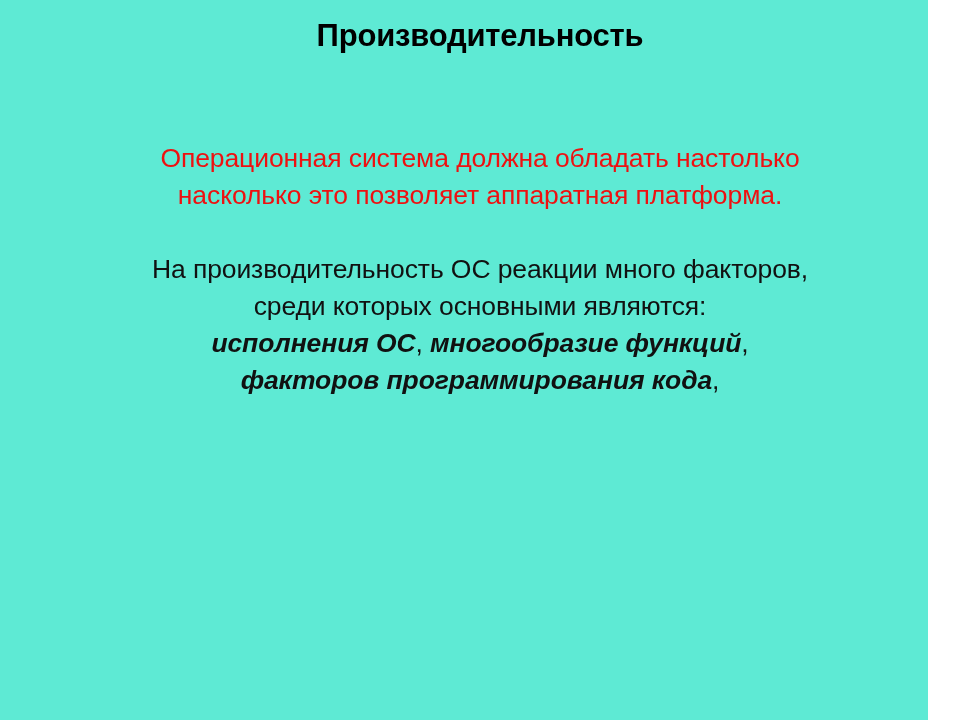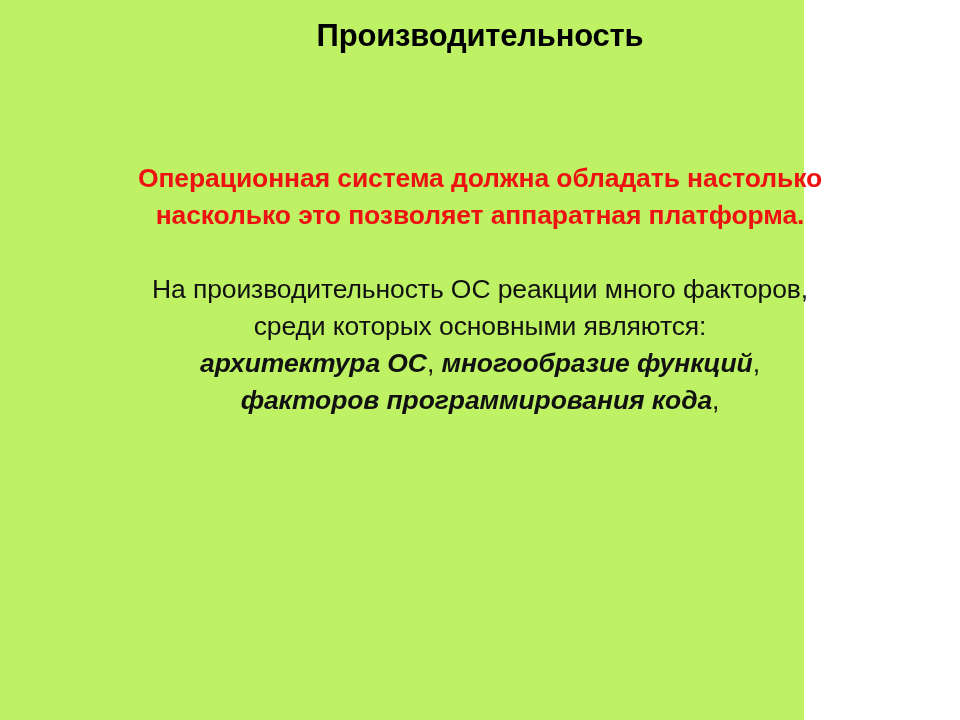--- a/index.html
+++ b/index.html
@@ -8,23 +8,23 @@
   }
   body {
     width: 960px;
     height: 720px;
     background: #ffffff;
     font-family: "Liberation Sans", "DejaVu Sans", sans-serif;
     overflow: hidden;
   }
   .slide {
     position: relative;
-    width: 804px;
+    width: 928px;
     height: 720px;
-    background: #bef264;
+    background: #5eead4;
     box-sizing: border-box;
     padding-left: 32px;
   }
   .slide-title {
     position: absolute;
     top: 16px;
     left: 0;
     width: 960px;
     text-align: center;
     font-size: 31px;
@@ -36,25 +36,24 @@
   }
   .body-area {
     position: absolute;
     top: 140px;
     left: 40px;
     width: 880px;
     text-align: center;
   }
   .para-red {
     color: #ee1111;
-    font-weight: bold;
+    font-weight: normal;
     font-size: 26.5px;
     line-height: 37px;
     letter-spacing: -0.1px;
-    margin-top: 20px;
   }
   .para-black {
     color: #111111;
     font-weight: normal;
     font-size: 26.5px;
     line-height: 37px;
     letter-spacing: -0.1px;
     margin-top: 37px;
   }
   .line {
@@ -81,20 +80,20 @@
 
     <div class="para-red">
       <span class="line">Операционная система должна обладать настолько</span>
       <span class="line">насколько это позволяет аппаратная платформа.</span>
     </div>
 
     <div class="para-black">
       <span class="line">На производительность ОС реакции много факторов,</span>
       <span class="line">среди которых основными являются:</span>
 
-      <span class="line"><span class="emph">архитектура ОС</span><span class="plain">, </span><span class="emph">многообразие функций</span><span class="plain">,</span></span>
+      <span class="line"><span class="emph">исполнения ОС</span><span class="plain">, </span><span class="emph">многообразие функций</span><span class="plain">,</span></span>
 
       <span class="line"><span class="emph">факторов программирования кода</span><span class="plain">,</span></span>
 
     </div>
 
   </div>
 </div>
 
 </body></html>

